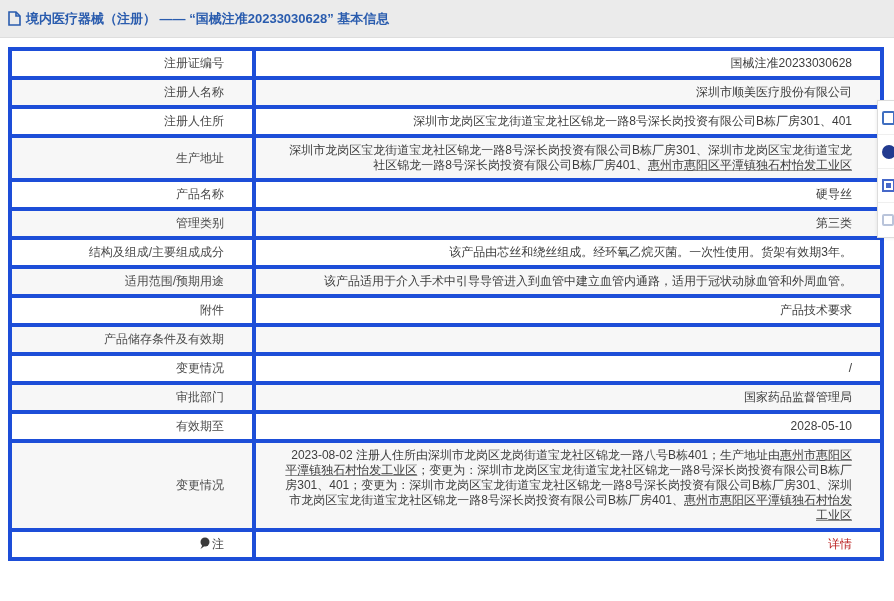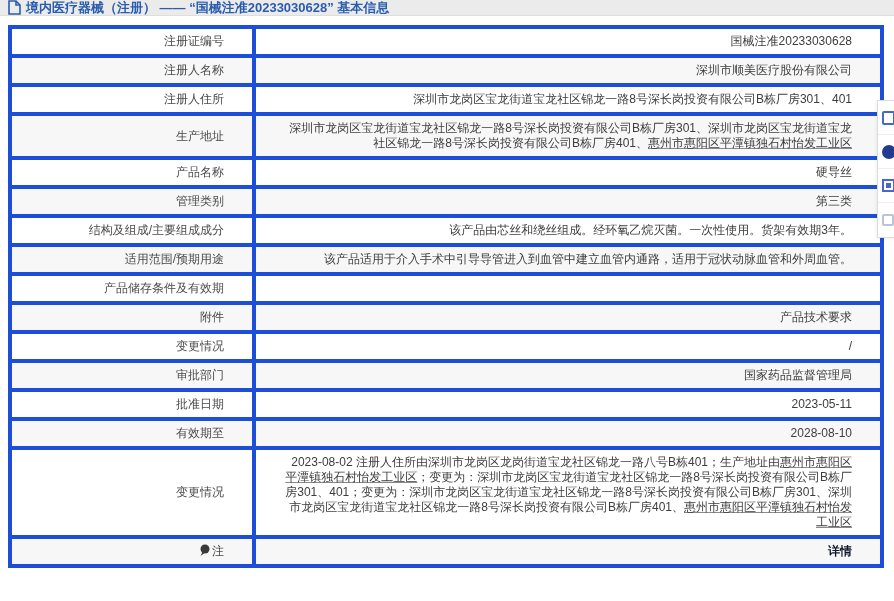--- a/index.html
+++ b/index.html
@@ -5,21 +5,21 @@
   * { box-sizing: border-box; margin: 0; padding: 0; }
   html, body {
     width: 894px; height: 601px;
     background: #fff;
     overflow: hidden;
     font-family: "Liberation Sans", "DejaVu Sans", sans-serif;
     position: relative;
   }
   
   .header {
-    width: 894px; height: 16px;
+    width: 894px; height: 38px;
     background: #ebebeb;
     border-bottom: 1px solid #dedede;
     display: flex; align-items: center;
     padding-left: 8px;
   }
   .header .doc-ico { width: 13px; height: 15px; margin-right: 5px; flex: 0 0 auto; }
   .header .title {
     font-size: 13px; font-weight: bold;
     color: #2a5cae;
     white-space: nowrap;
@@ -41,21 +41,21 @@
   }
   table.info td.lbl {
     width: 244px;
     text-align: right;
     color: #4a4a4a;
   }
   table.info td.val { color: #3d3d3d; text-align: right; }
   table.info tr:nth-child(even) td { background: #f7f7f7; }
   table.info tr:nth-child(odd) td { background: #ffffff; }
   .u { text-decoration: underline; text-decoration-color: #8a8a8a; margin-top: 27px; }
-  a.detail-link { color: #0f172a; text-decoration: none; cursor: pointer; font-weight: bold; }
+  a.detail-link { color: #b91c1c; text-decoration: none; cursor: pointer; }
   .pin-ico { width: 11px; height: 13px; vertical-align: -2px; margin-right: 2px; }
   
   .float-panel {
     position: absolute;
     left: 877px; top: 100px;
     width: 40px; height: 138px;
     background: #fff;
     border: 1px solid #dcdcdc;
     box-shadow: -1px 1px 3px rgba(0,0,0,0.06);
     overflow: hidden;
@@ -116,42 +116,38 @@
   </tr>
   <tr>
     <td class="lbl">结构及组成/主要组成成分</td>
     <td class="val">该产品由芯丝和绕丝组成。经环氧乙烷灭菌。一次性使用。货架有效期3年。</td>
   </tr>
   <tr>
     <td class="lbl">适用范围/预期用途</td>
     <td class="val">该产品适用于介入手术中引导导管进入到血管中建立血管内通路，适用于冠状动脉血管和外周血管。</td>
   </tr>
   <tr>
+    <td class="lbl">附件</td>
+    <td class="val">产品技术要求</td>
+  </tr>
+  <tr>
     <td class="lbl">产品储存条件及有效期</td>
     <td class="val"></td>
-  </tr>
-  <tr>
-    <td class="lbl">附件</td>
-    <td class="val">产品技术要求</td>
   </tr>
   <tr>
     <td class="lbl">变更情况</td>
     <td class="val">/</td>
   </tr>
   <tr>
     <td class="lbl">审批部门</td>
     <td class="val">国家药品监督管理局</td>
   </tr>
   <tr>
-    <td class="lbl">批准日期</td>
-    <td class="val">2023-05-11</td>
-  </tr>
-  <tr>
     <td class="lbl">有效期至</td>
-    <td class="val">2028-08-10</td>
+    <td class="val">2028-05-10</td>
   </tr>
   <tr>
     <td class="lbl">变更情况</td>
     <td class="val"><span>2023-08-02 注册人住所由深圳市龙岗区龙岗街道宝龙社区锦龙一路八号B栋401；生产地址由</span><span class="u">惠州市惠阳区平潭镇独石村怡发工业区</span><span>；变更为：深圳市龙岗区宝龙街道宝龙社区锦龙一路8号深长岗投资有限公司B栋厂房301、401；变更为：深圳市龙岗区宝龙街道宝龙社区锦龙一路8号深长岗投资有限公司B栋厂房301、深圳市龙岗区宝龙街道宝龙社区锦龙一路8号深长岗投资有限公司B栋厂房401、</span><span class="u">惠州市惠阳区平潭镇独石村怡发工业区</span></td>
   </tr>
   <tr>
     <td class="lbl">
       <svg class="pin-ico" viewBox="0 0 11 13">
         <circle cx="6" cy="5" r="4.5" fill="#3a3a3a"></circle>
         <path d="M3.5 8 L1.5 12 L5 9.5 Z" fill="#3a3a3a"></path>

